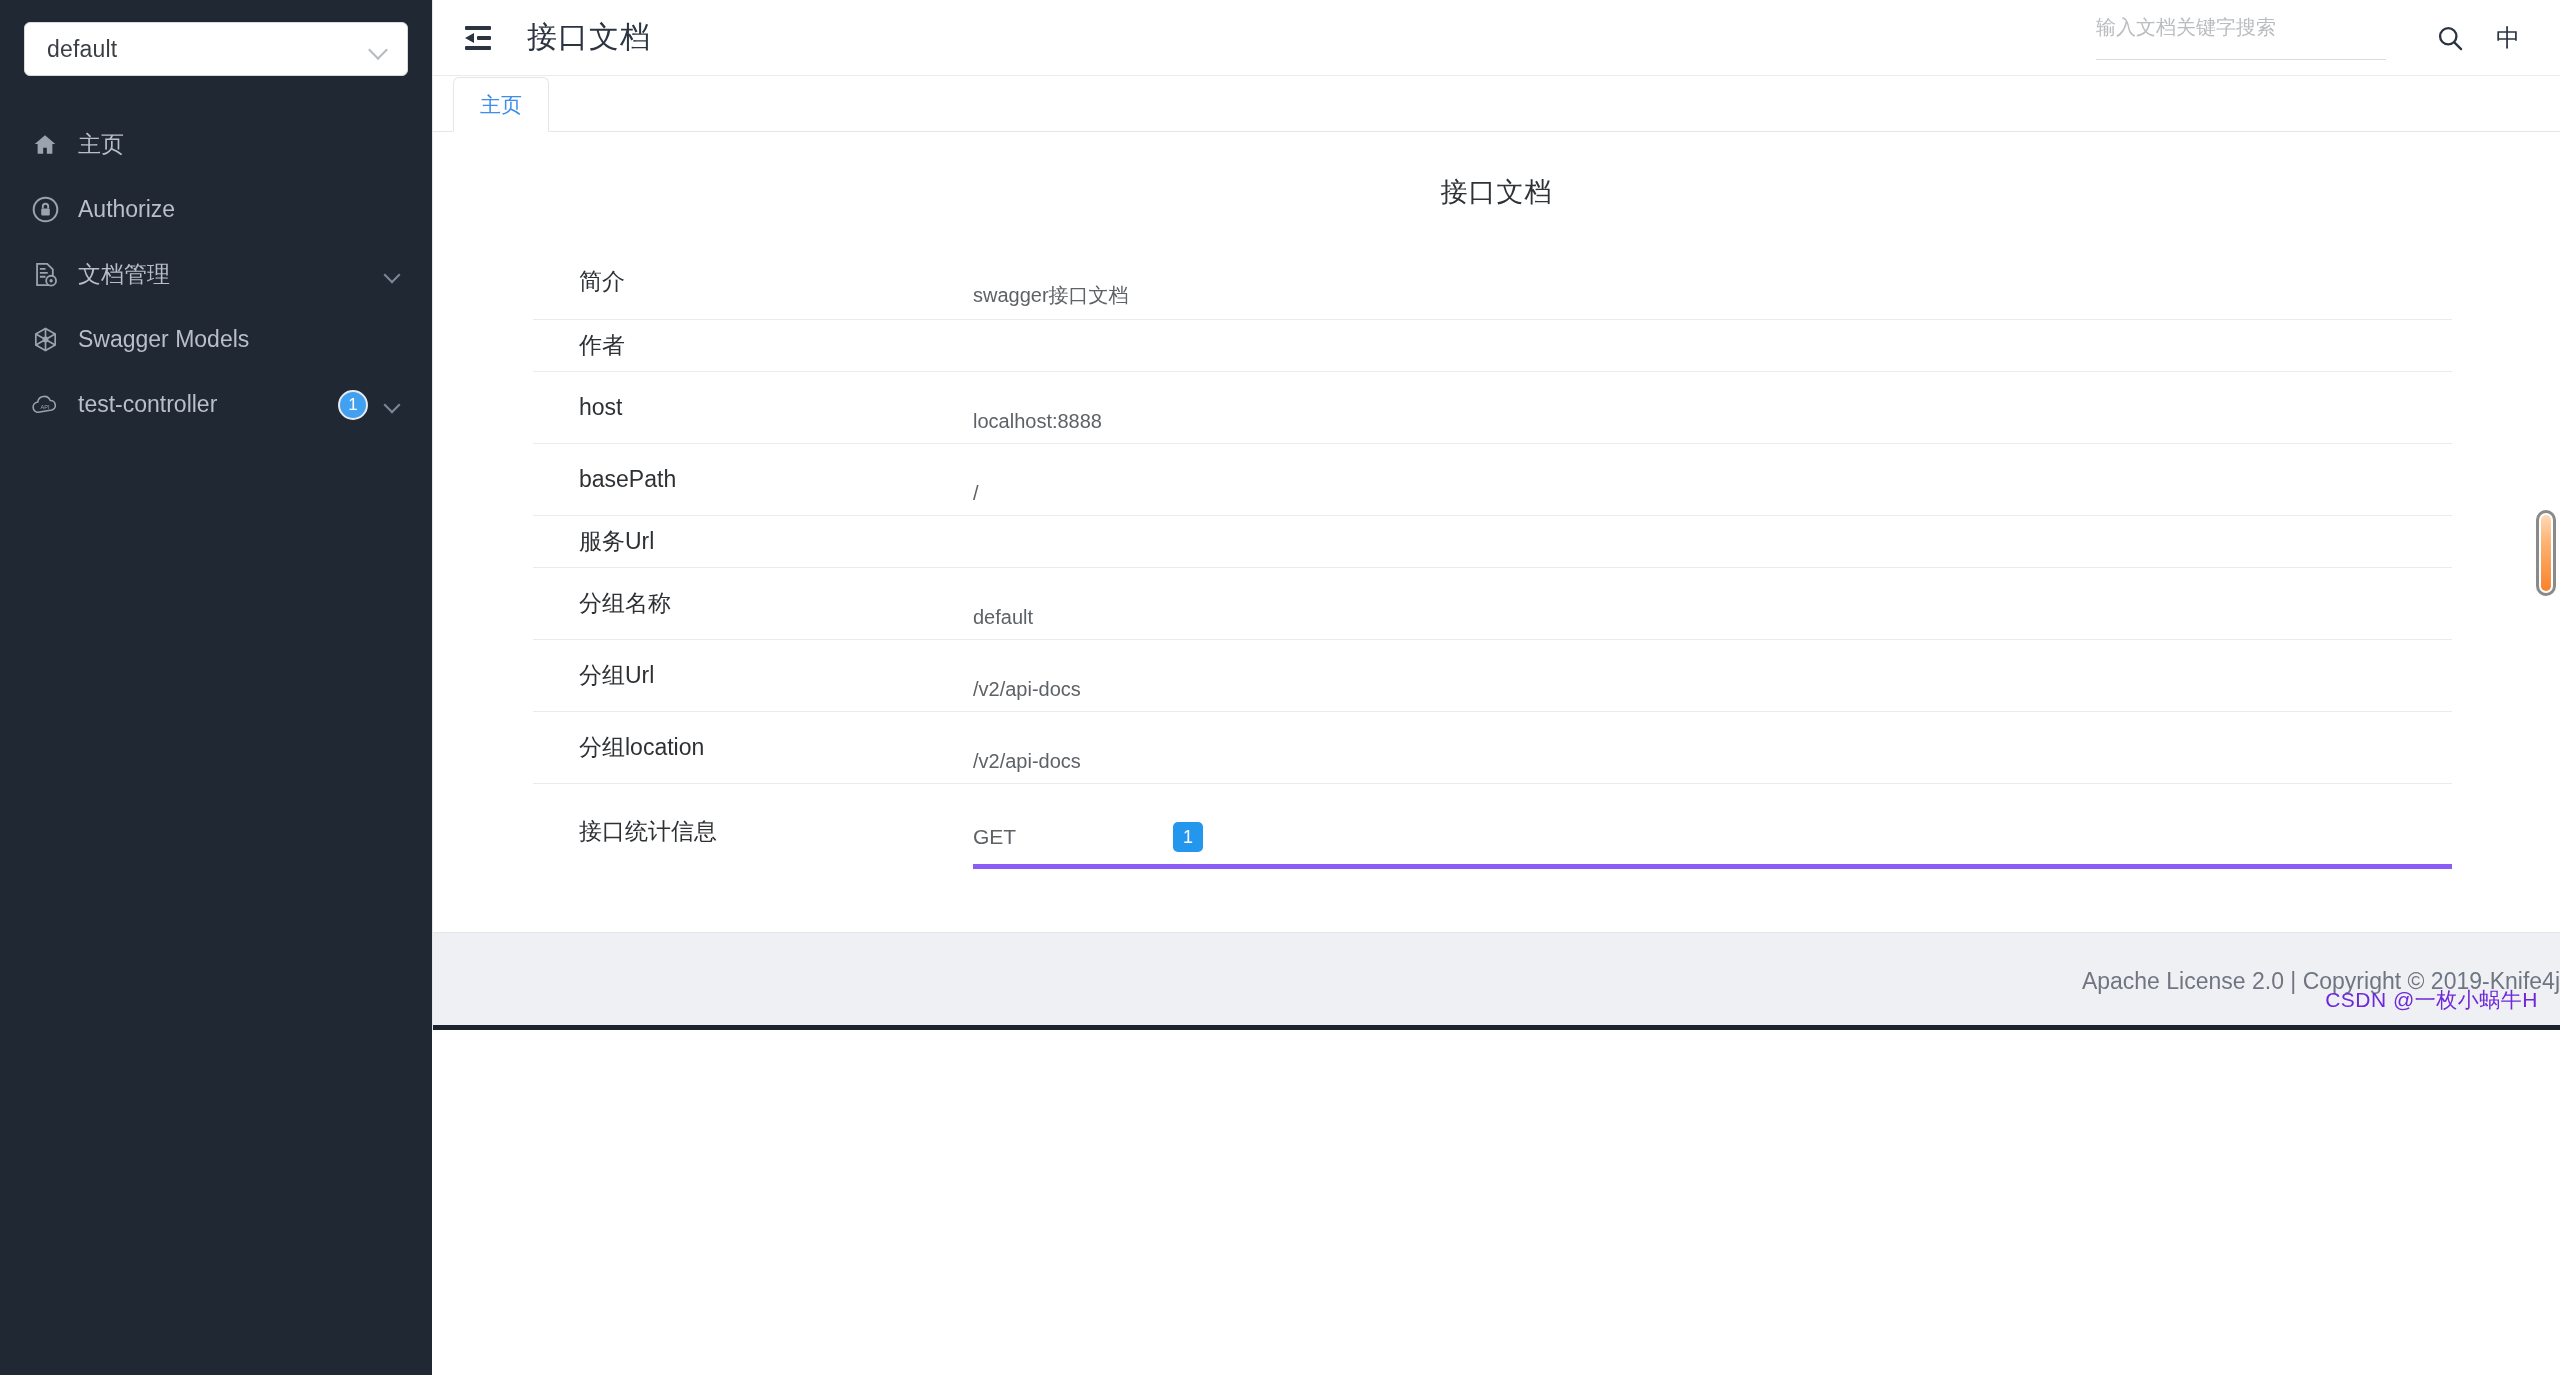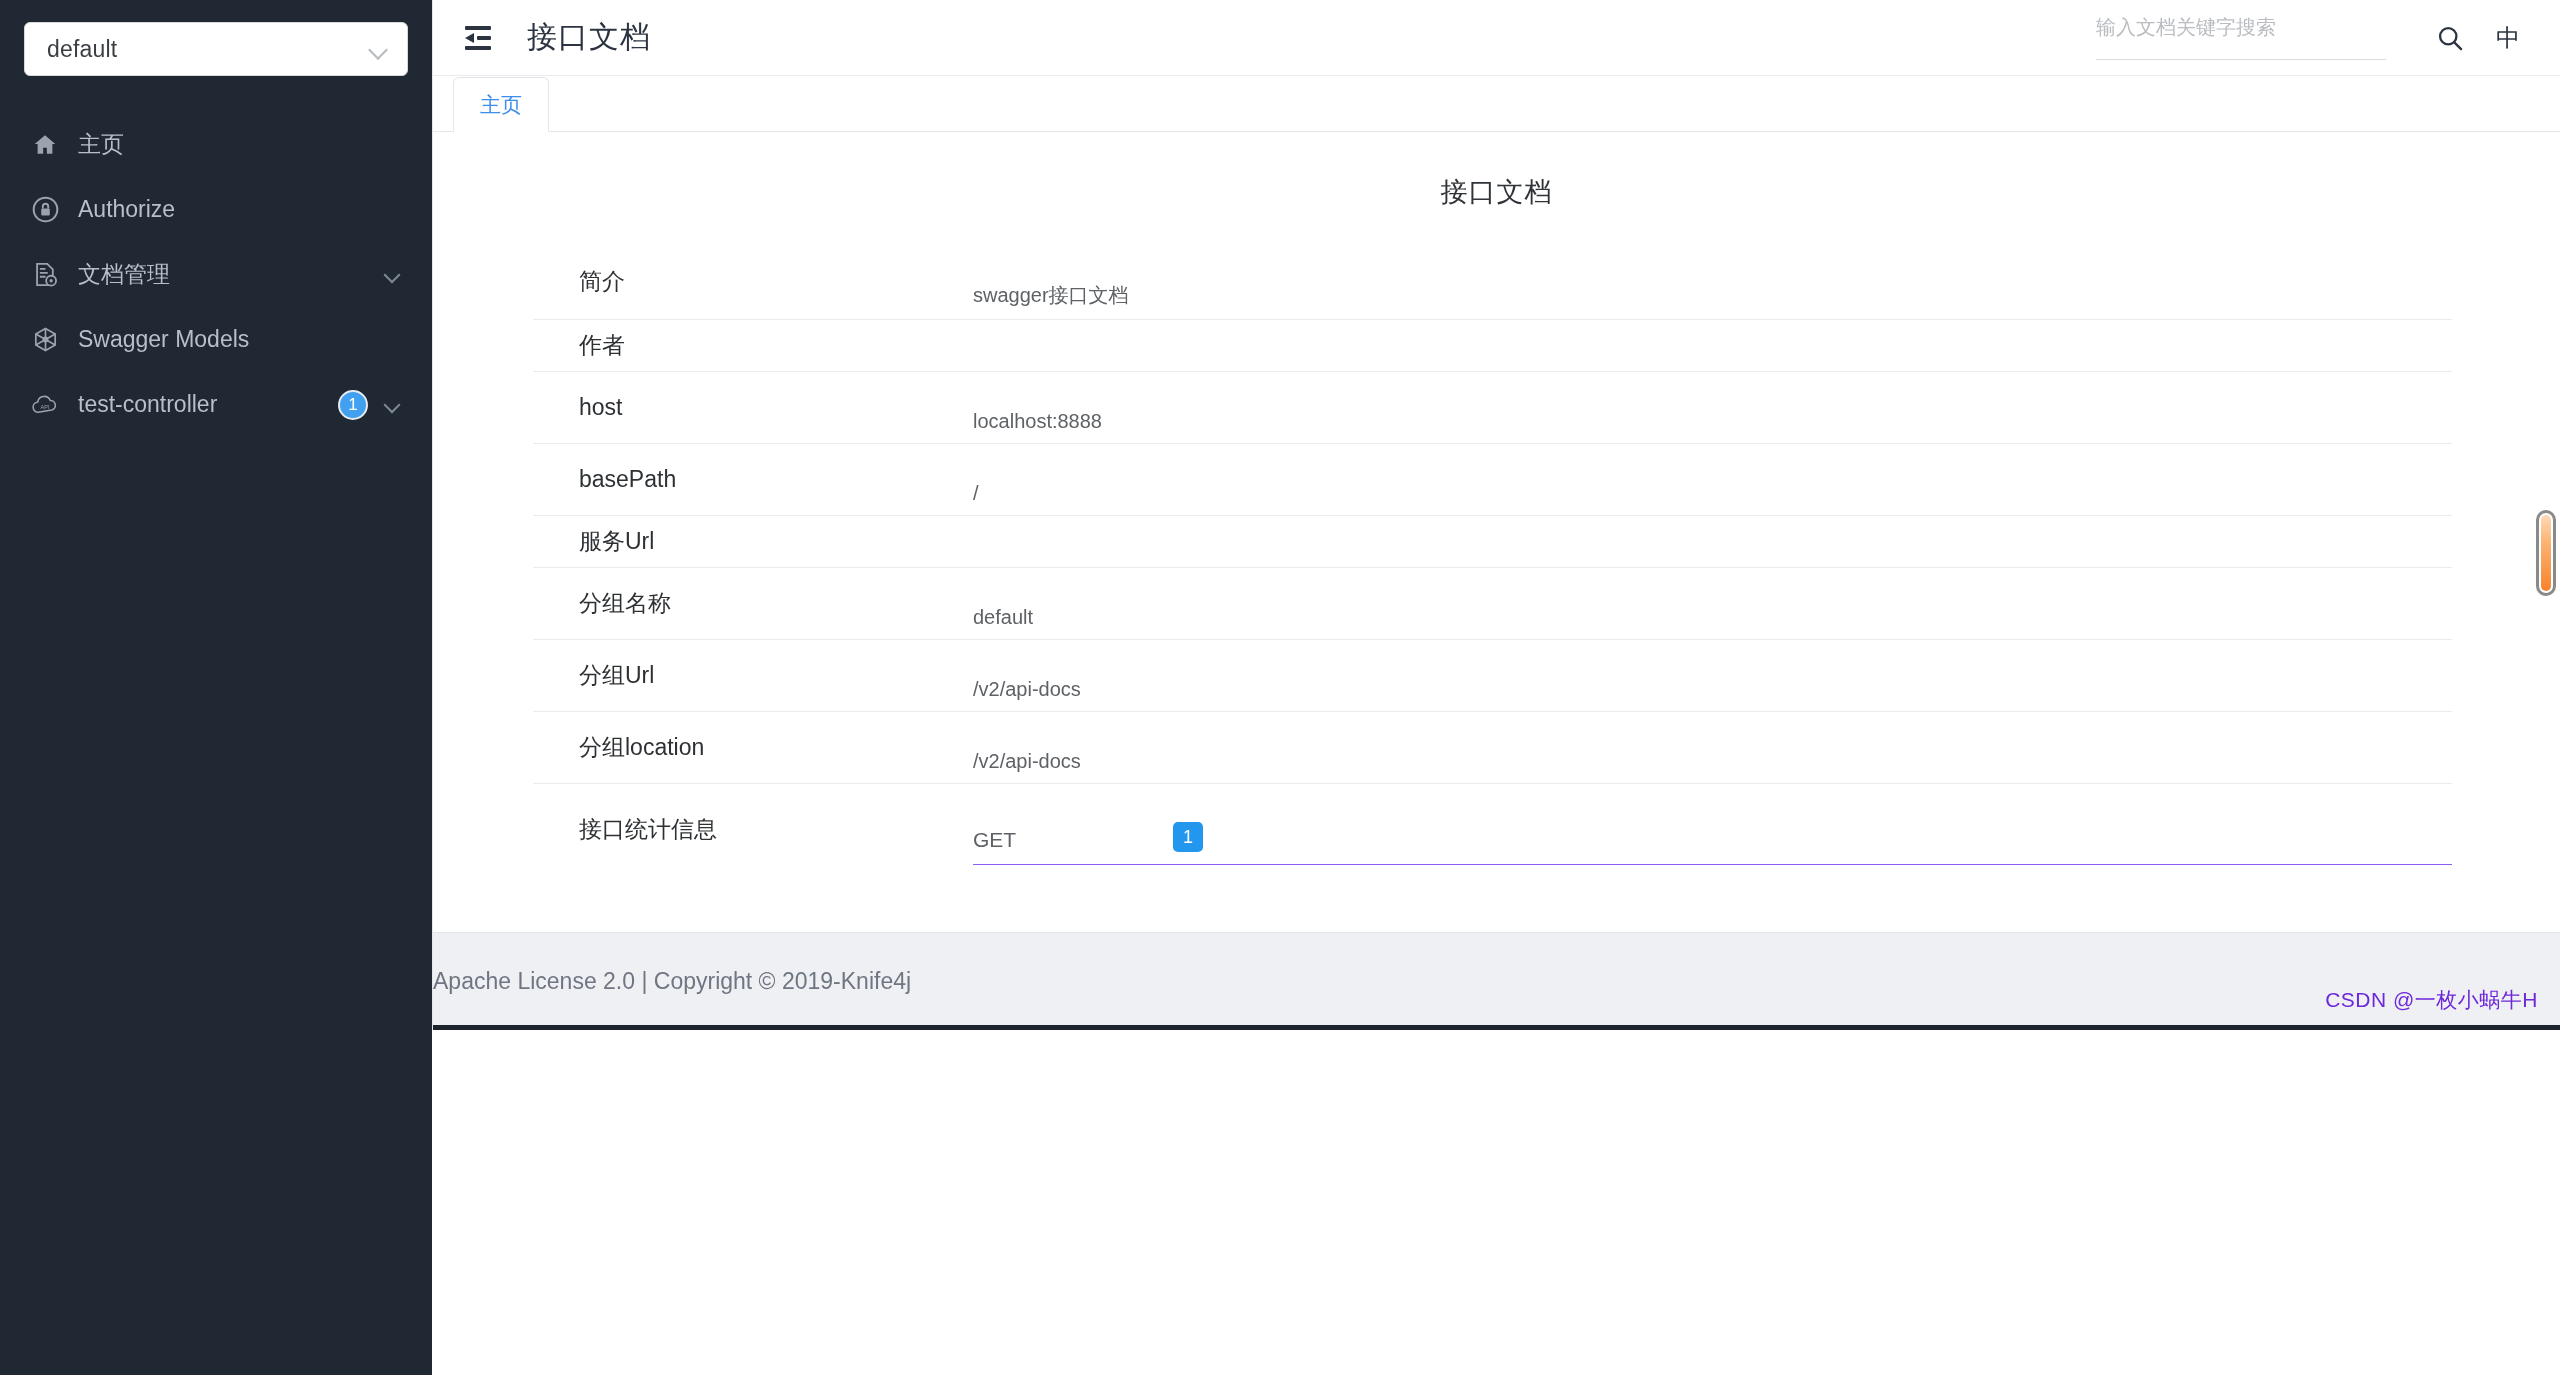--- a/index.html
+++ b/index.html
@@ -208,44 +208,44 @@
   .row .v {
     flex: 1 1 auto;
     font-size: 20px;
     color: #5e6266;
     display: flex;
     align-items: center;
     margin-top: 28px;
   }
   .stat-line {
     display: flex;
-    align-items: flex-end;
+    align-items: center;
     width: 100%;
-    border-bottom: 1px solid #8b5cf6;
+    border-bottom: 5px solid #8b5cf6;
     padding-bottom: 12px;
   }
   .stat-line .m { width: 200px; flex: 0 0 200px; font-size: 21px; color: #5e6266; }
   .badge-sq {
     background: #2396ee;
     color: #fff;
     border-radius: 5px;
     font-size: 18px;
     min-width: 30px;
     height: 30px;
     padding: 0 9px;
     display: flex; align-items: center; justify-content: center;
   }
 
   .footer {
     height: 98px;
     flex: 0 0 98px;
     background: #eff0f4;
     display: flex;
     align-items: center;
-    justify-content: flex-start;
+    justify-content: flex-end;
     font-size: 23px;
     color: #6f7682;
     border-top: 1px solid #e3e6ea;
     position: relative;
   }
   .bottom-rule {
     position: absolute;
     left: 0; right: 0; bottom: 0;
     height: 5px;
     background: #1d242e;

